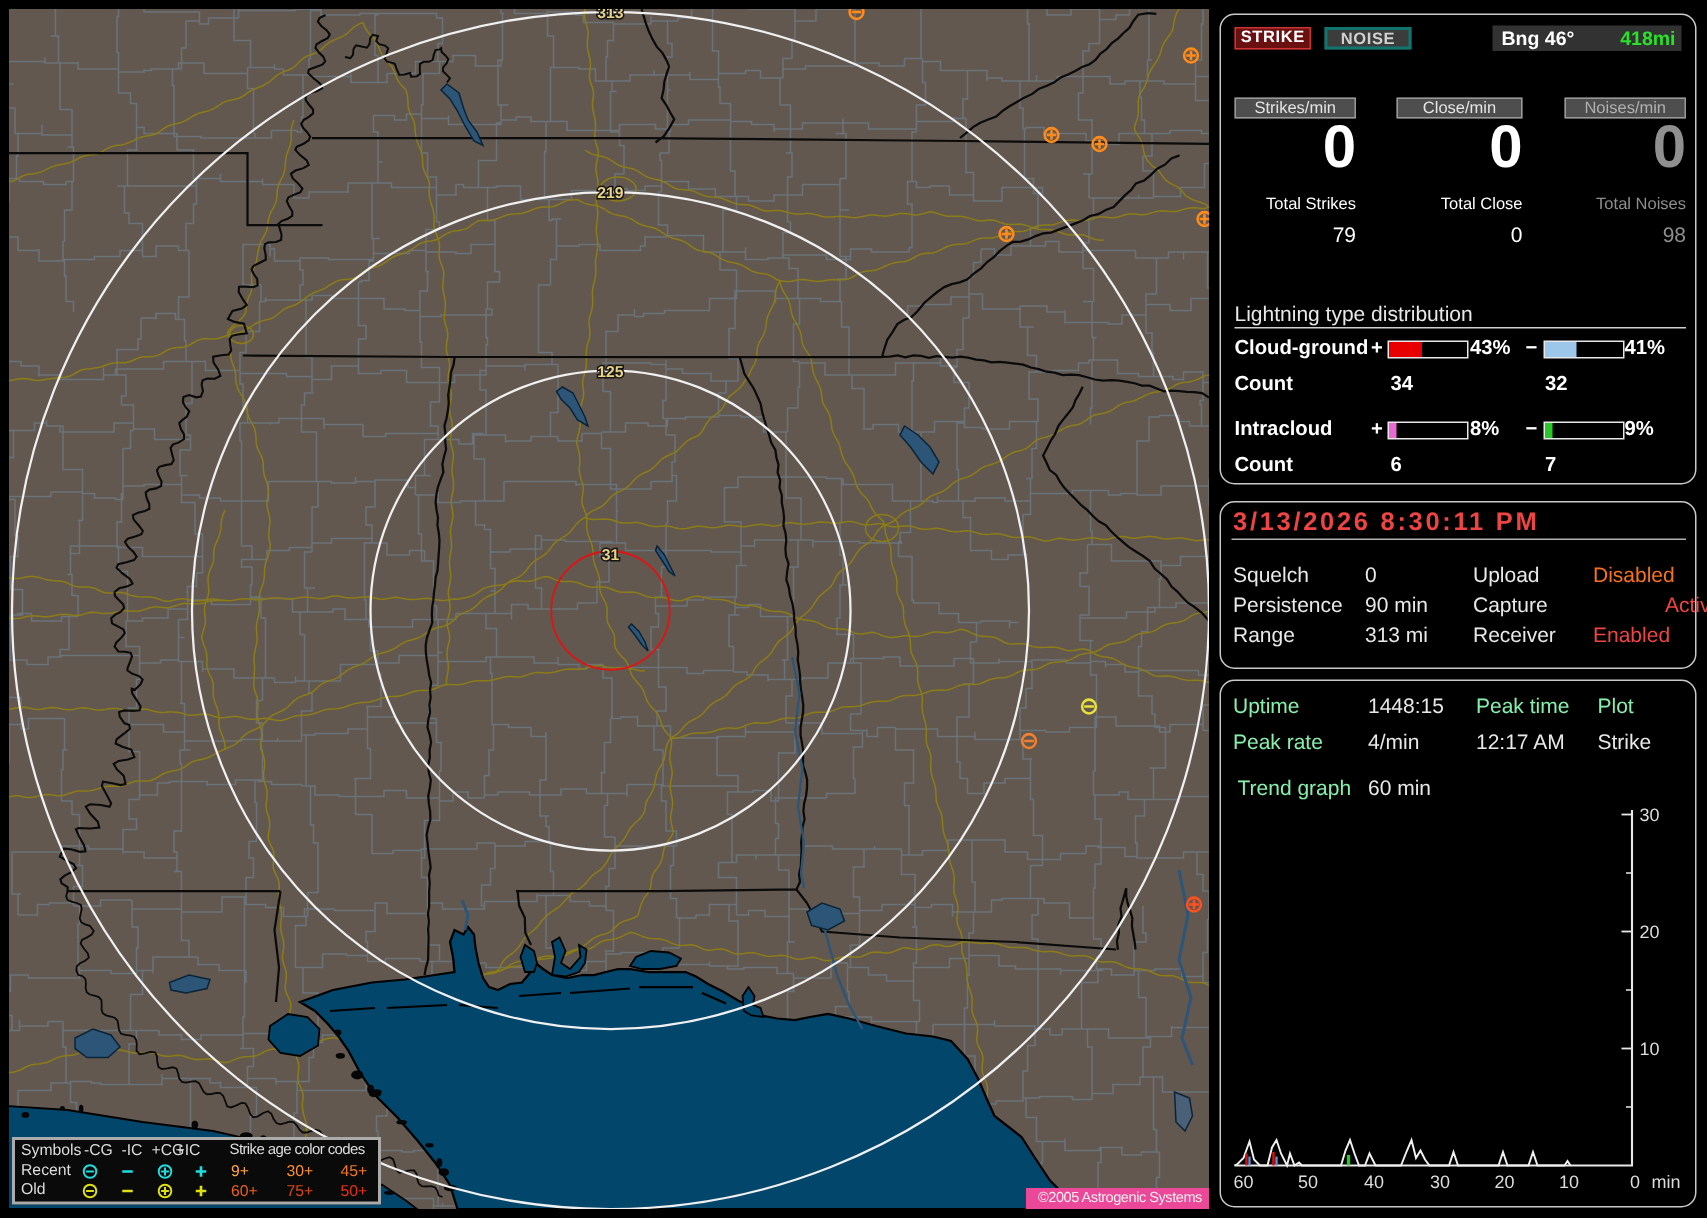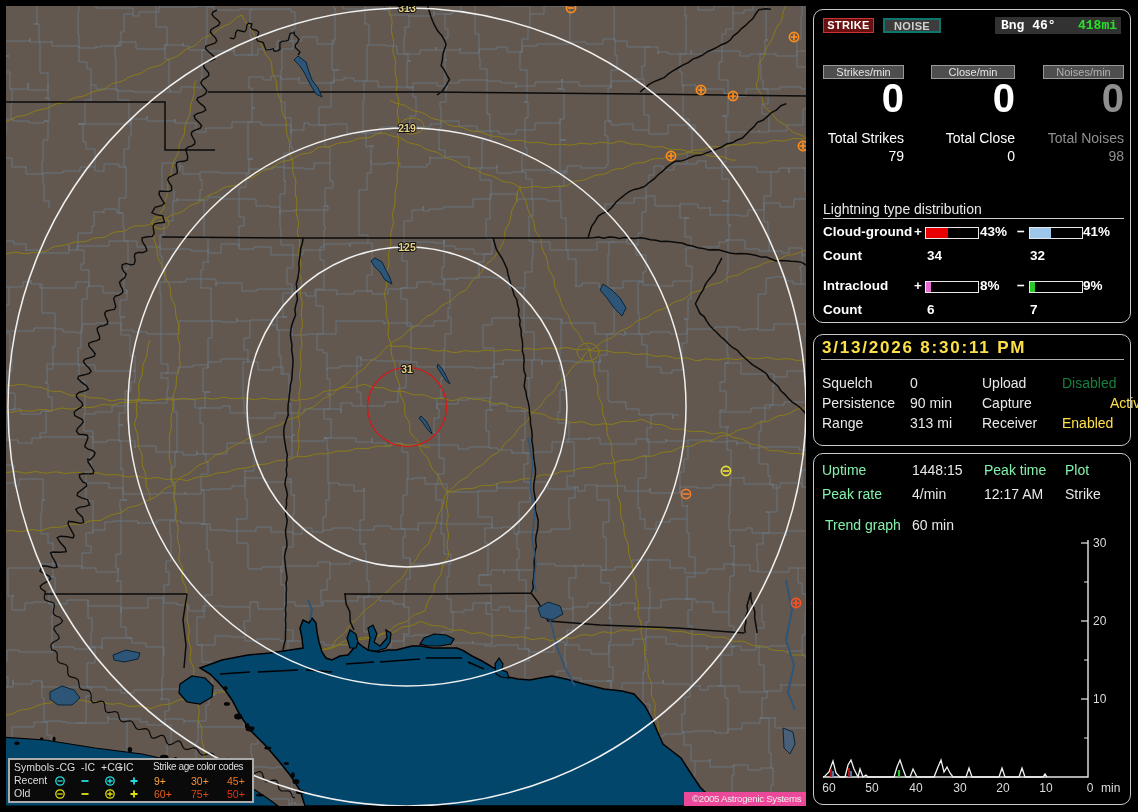--- a/index.html
+++ b/index.html
@@ -3,29 +3,29 @@
 * { margin:0; padding:0; box-sizing:border-box; }
 html,body { width:1138px; height:812px; background:#000; overflow:hidden;
   font-family:"Liberation Sans", sans-serif; }
 #stage { position:relative; width:1138px; height:812px; }
 #map { position:absolute; left:6px; top:6px; width:800px; height:800px; }
 .panel { position:absolute; left:813px; width:318px; background:#000;
   border:1px solid #c9c9c9; border-radius:10px; }
 .abs { position:absolute; white-space:nowrap; line-height:1; }
 .t14 { font-size:14px; color:#e8e8e8; }
 .b14 { font-size:13.5px; font-weight:bold; color:#fff; }
-.gray { color:#15803d; }
+.gray { color:#f97316; }
 .lgray { color:#86efac; }
-.green { color:#fde047; }
+.green { color:#ef4444; }
 .btn { position:absolute; top:8px; height:15px; font-size:11px; font-weight:bold;
   text-align:center; line-height:13px; letter-spacing:0.4px; }
 .lbox { position:absolute; top:55px; height:14px; width:100%; background:#4e4e4e;
   border:1px solid #989898; color:#e4e4e4; font-size:11px; text-align:center; line-height:12px; }
 .bigzero { position:absolute; top:68px; right:0; font-size:40px; font-weight:bold; color:#fff; line-height:1; }
-.tlabel { position:absolute; top:121px; right:0; font-size:14px; color:#fff; line-height:1; white-space:nowrap; }
+.tlabel { position:absolute; top:121px; right:0; font-size:11px; color:#fff; line-height:1; white-space:nowrap; }
 .tval { position:absolute; top:139px; right:0; font-size:14px; color:#fff; line-height:1; }
 .pbar { position:absolute; width:54px; height:12px; border:1px solid #e8e8e8; background:#000; }
 .pbar > div { height:100%; }
 .ct { font-size:12px; fill:#dcdcdc; font-family:"Liberation Sans",sans-serif; }
 .legrow { position:absolute; font-size:10.5px; color:#dcdcdc; white-space:nowrap; line-height:1; }
 </style></head>
 <body>
 <div id="stage">
   <div id="map">
     <svg width="800" height="800" viewBox="0 0 800 800">
@@ -176,21 +176,21 @@
       <div class="legrow" style="left:181px; top:29px; color:#dc4812;">75+</div>
       <div class="legrow" style="left:217px; top:29px; color:#e63214;">50+</div>
     </div>
     <div style="position:absolute; left:678px; top:786px; width:122px; height:14px; background:#ec4899;
        color:#ededed; font-size:9.7px; letter-spacing:-0.3px; padding-left:8px; white-space:nowrap; line-height:14px;">©2005 Astrogenic Systems</div>
   </div>
 
   <div class="panel" style="top:9px; height:314px;">
     <div class="btn" style="left:9px; width:51px; background:#6a1010; border:1px solid #cc3333; color:#fff;">STRIKE</div>
     <div class="btn" style="left:69px; width:58px; background:#3c3c3c; border:2px solid #0f766e; color:#d0d0d0;">NOISE</div>
-    <div class="abs" style="left:181px; top:7px; width:126px; height:17px; background:#323232; font-size:13px; font-weight:bold;font-family:Liberation Mono, monospace;">
+    <div class="abs" style="left:181px; top:7px; width:126px; height:17px; background:#323232; font-size:13px; font-weight:bold;">
       <span style="position:absolute;left:6px;top:2px;color:#fff;">Bng 46°</span>
       <span style="position:absolute;right:4px;top:2px;color:#2ae02a;">418mi</span>
     </div>
     <div class="abs" style="left:9px; top:0; width:81px; height:170px;">
       <div class="lbox">Strikes/min</div>
       <div class="bigzero">0</div>
       <div class="tlabel">Total Strikes</div>
       <div class="tval">79</div>
     </div>
     <div class="abs" style="left:117px; top:0; width:84px; height:170px;">

